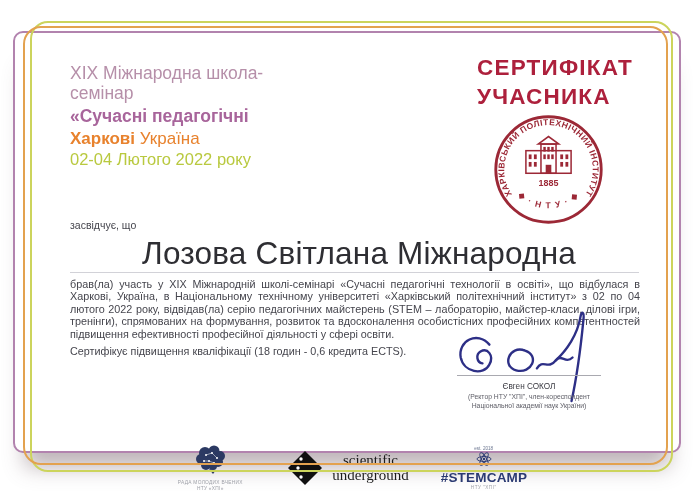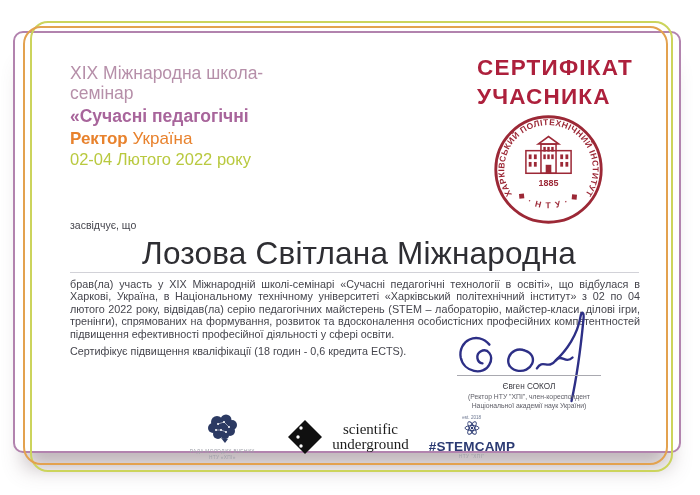--- a/index.html
+++ b/index.html
@@ -40,22 +40,22 @@
   
   .sig-block{left:428px;top:276px;width:172px;height:104px;}
   .sig-block > *{position:absolute;}
   .sig-svg{left:2px;top:0;width:168px;height:94px;overflow:visible;}
   .sig-line{left:14px;right:14px;top:66px;border-top:1px solid #a9a9b0;height:0;}
   .sig-name{top:73px;left:0;right:0;text-align:center;font-size:8.2px;color:#3a3a42;}
   .sig-t1{top:84px;left:-20px;right:-20px;text-align:center;font-size:6.8px;color:#5d5d66;}
   .sig-t2{top:93px;left:-20px;right:-20px;text-align:center;font-size:6.8px;color:#5d5d66;}
 
   
-  .logos{left:0;right:0;top:380px;display:flex;justify-content:center;
-         align-items:center;gap:20px;}
+  .logos{left:0;right:0;top:411px;display:flex;justify-content:center;
+         align-items:center;gap:32px;}
   .logo-rmv{width:86px;text-align:center;}
   .logo-rmv .cap{font-size:4.8px;line-height:6px;color:#9ea0a8;letter-spacing:0.3px;margin-top:2px;}
   .logo-su{display:flex;align-items:center;gap:7px;}
   .su-text{font-family:"Liberation Serif",serif;font-size:15px;line-height:15.5px;
            color:#1c1c1c;text-align:center;}
   .logo-stem{width:86px;text-align:center;}
   .stem-est{font-size:4.6px;color:#6b7690;line-height:6px;}
   .stem-label{font-size:13.5px;font-weight:700;color:#2b3a72;letter-spacing:0.2px;line-height:15px;}
   .stem-sub{font-size:4.6px;color:#9ea0a8;line-height:6px;letter-spacing:0.5px;}
 </style>
@@ -69,21 +69,21 @@
 
   <div class="head-left">
     <div class="series">
       <span style="display:block">XIX Міжнародна школа-</span>
       <span style="display:block">семінар</span>
     </div>
     <div class="etitle">
       <span style="display:block">«Сучасні педагогічні</span>
     </div>
     <div class="place">
-      <span class="city">Ректор</span>
+      <span class="city">Харкові</span>
       <span>Україна</span>
     </div>
     <div class="dates">02-04 Лютого 2022 року</div>
   </div>
 
   <div class="cert-head">
     <span style="display:block">СЕРТИФІКАТ</span>
     <span style="display:block">УЧАСНИКА</span>
   </div>
 

